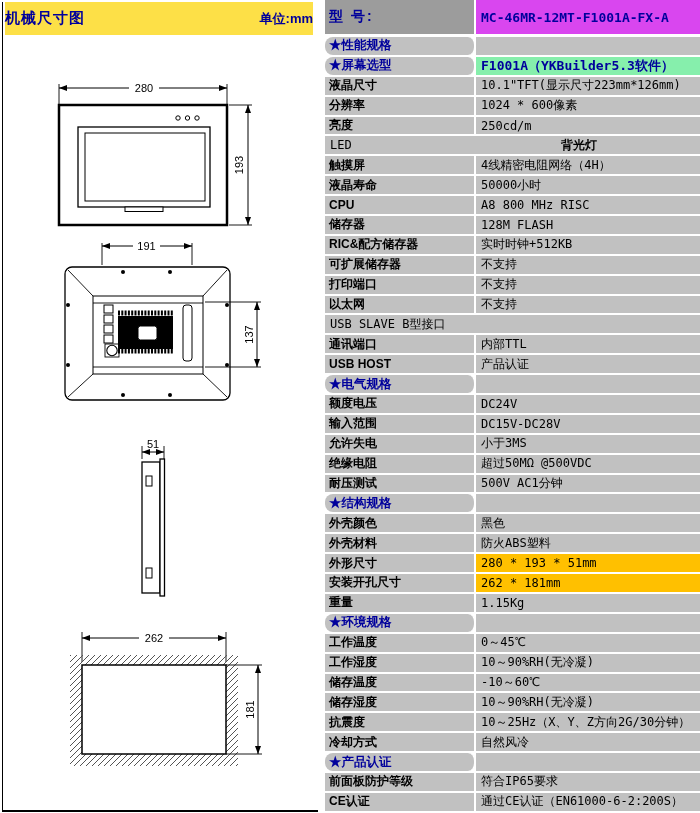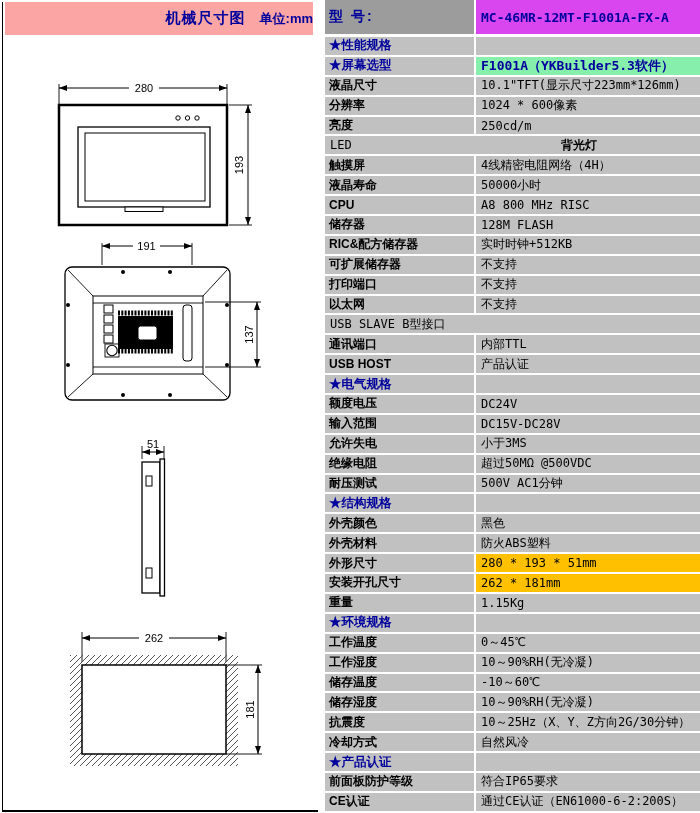--- a/index.html
+++ b/index.html
@@ -5,22 +5,22 @@
   html,body{margin:0;padding:0;background:#fff;}
   .sheet{
     position:relative;width:700px;height:813px;background:#fff;overflow:hidden;
     font-family:"Liberation Sans",sans-serif;
   }
   
   .left-panel{position:absolute;left:0;top:0;width:313px;height:813px;background:#fff;}
   .left-border{position:absolute;left:2px;top:2px;width:1px;height:808px;background:#000;}
   .bottom-border{position:absolute;left:2px;top:810px;width:316px;height:2px;background:#000;}
   .title-bar{
-    position:absolute;left:5px;top:2px;width:308px;height:33px;background:#fca5a5;
-    display:flex;align-items:center;justify-content:flex-end;gap:14px;
+    position:absolute;left:5px;top:2px;width:308px;height:33px;background:#fde047;
+    display:flex;align-items:center;justify-content:space-between;gap:14px;
   }
   .title-text{font-weight:bold;font-size:15px;color:#00009c;letter-spacing:1px;}
   .unit-text{font-weight:bold;font-size:13px;color:#00009c;}
   svg.drawing{position:absolute;left:0;top:0;}
   svg .ln{stroke:#000;stroke-width:1;fill:none;}
   svg .ext{stroke:#000;stroke-width:0.9;fill:none;}
   svg .dim-text{font-size:11px;fill:#000;font-family:"Liberation Sans",sans-serif;}
   
   .spec-table{
     position:absolute;left:325px;top:0;width:383px;height:813px;
@@ -32,21 +32,21 @@
   .cell.label{
     width:151px;flex:none;background:#c1c1c1;border-right:2px solid #fff;
     padding-left:4px;font-weight:bold;font-size:12px;color:#000;
   }
   .cell.value{
     flex:1;background:#c1c1c1;padding-left:5px;font-size:12px;color:#000;
     font-family:"DejaVu Sans Mono","Liberation Sans",monospace;
   }
   .spec-row.header .cell.label{background:#9c9c9c;color:#00009c;font-size:14px;letter-spacing:2px;}
   .spec-row.header .cell.value{background:#d946ef;color:#00009c;font-size:13px;font-weight:bold;}
-  .cell.label.section-label{color:#00009c;font-size:12.5px;}
+  .cell.label.section-label{color:#00009c;font-size:12.5px;border-radius:8px;}
   .cell.value.bg-yellow{background:#86efac;color:#00009c;font-weight:bold;font-size:13px;}
   .cell.value.bg-gold{background:#ffc000;}
 </style>
 </head>
 <body>
 
 <div class="sheet">
 
   <div class="left-panel">
     <svg class="drawing" width="313" height="813" viewBox="0 0 313 813">

